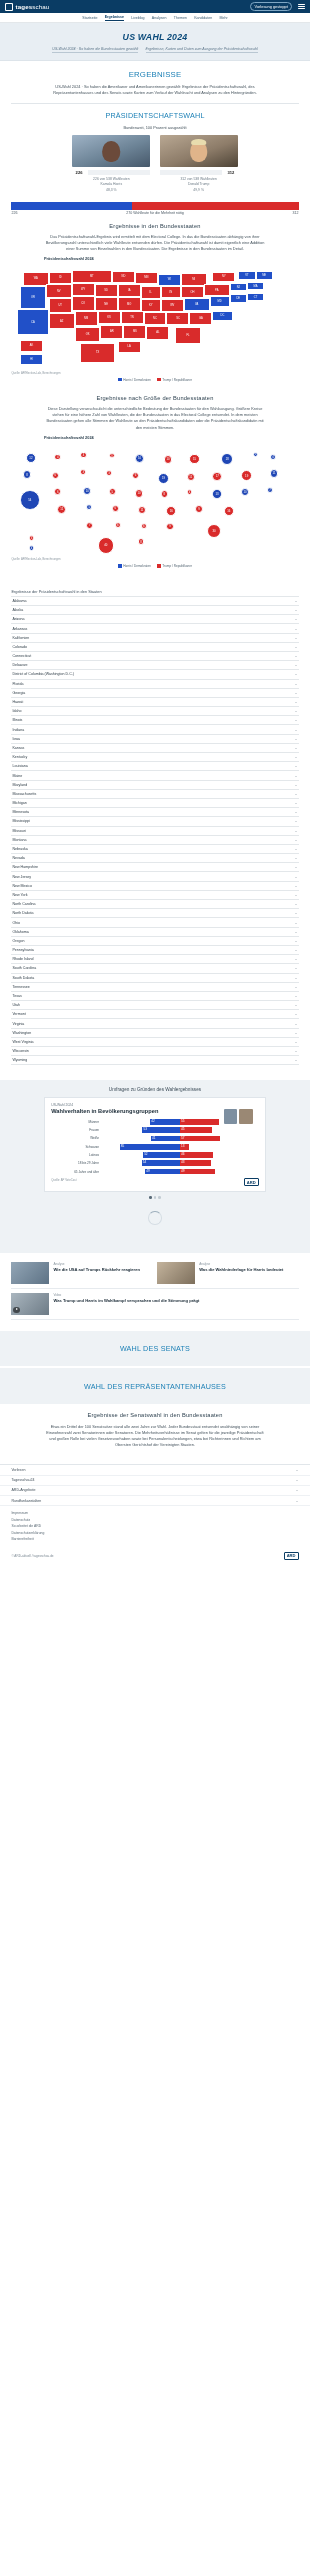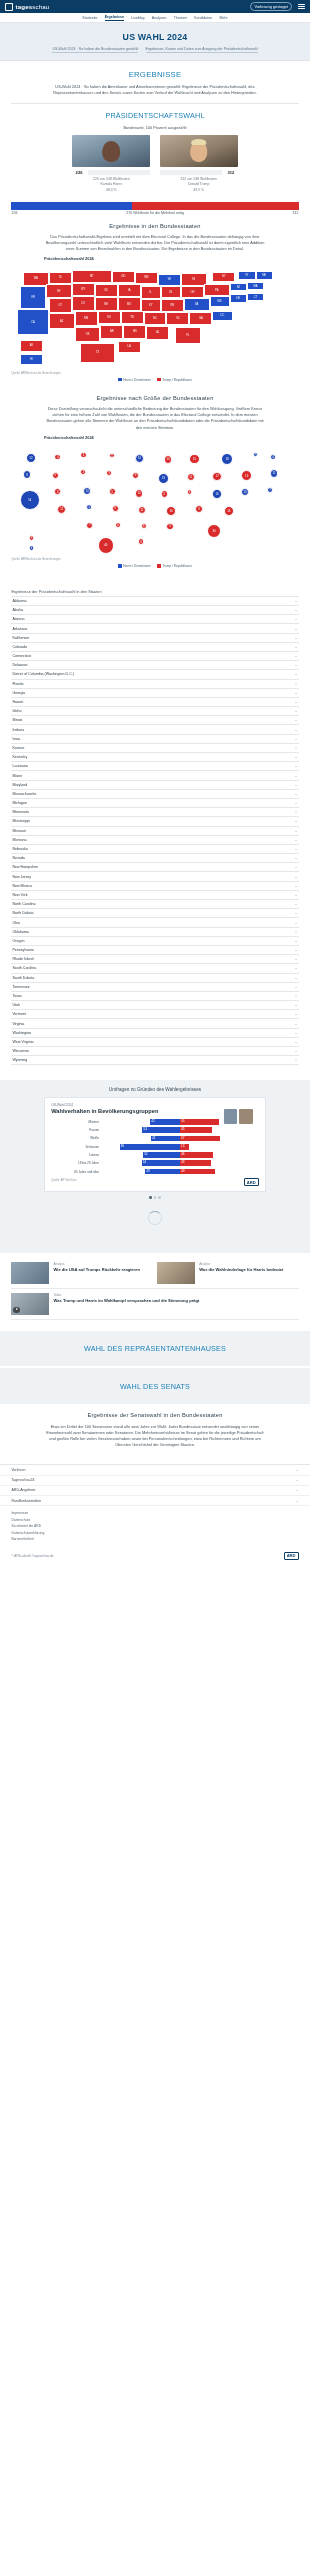--- a/index.html
+++ b/index.html
@@ -38,21 +38,21 @@
   
   .navbar {
     height:9.3px; border-bottom:0.5px solid #e3e7ea; display:flex; align-items:center;
     justify-content:center; gap:7.2px; font-size:3.6px; color:#3b5c73; background:#fff;
   }
   .navbar .item { padding:1px 0; }
   .navbar .item.active { color:#0a3c64; font-weight:bold; border-bottom:1px solid #0a3c64;}
 
   
   .hero {
-    background:#e8eef3; padding:9.3px 0 7.2px; text-align:center; border-bottom:0.5px solid #dde4ea;
+    background:#e8eef3; padding:9.3px 0 7.2px; text-align:center; border-bottom:0.5px solid #dde4ea;font-style:italic;
   }
   .hero h1 { margin:0; font-size:8.8px; color:#0a4a7a; font-weight:bold; letter-spacing:0.2px;}
   .hero-sub { margin-top:5.2px; font-size:3.6px; color:#5c7589; display:flex; justify-content:center; gap:7.2px;}
   .hero-sub .s { border-bottom:0.5px solid #b9c7d2; padding-bottom:1px;}
 
   
   .section { padding:8.3px 11.4px 5.2px; }
   .sec-title {
     text-align:center; color:#1a7fb5; font-size:7.2px; letter-spacing:0.2px; margin:0 0 5.2px;
     font-weight:normal;
@@ -709,25 +709,25 @@
         <span class="play"></span>
       </div>
       <div class="t-body">
         <div class="t-kicker">Video</div>
         <div class="t-head">Was Trump und Harris im Wahlkampf versprachen und die Stimmung prägt</div>
       </div>
     </div>
   </div>
 
   <div class="banner">
+    <h2>WAHL DES SENATS</h2>
+  </div>
+
+  <div class="banner">
     <h2>WAHL DES REPRÄSENTANTENHAUSES</h2>
-  </div>
-
-  <div class="banner">
-    <h2>WAHL DES SENATS</h2>
   </div>
 
   <div class="section">
     <h3 class="sec-title" style="font-size:5.7px;color:#2b3f4d">Ergebnisse der Senatswahl in den Bundesstaaten</h3>
     <p class="lead">Etwa ein Drittel der 100 Senatssitze stand alle zwei Jahre zur Wahl. Jeder Bundesstaat entsendet unabhängig von seiner Einwohnerzahl zwei Senatorinnen oder Senatoren. Die Mehrheitsverhältnisse im Senat gelten für die jeweilige Präsidentschaft und großen Rolle bei vielen Gesetzesvorhaben sowie bei Personalentscheidungen, etwa bei Richterinnen und Richtern am Obersten Gerichtshof der Vereinigten Staaten.</p>
   </div>
 
 
   <div class="footer">
     <div class="f-row">

